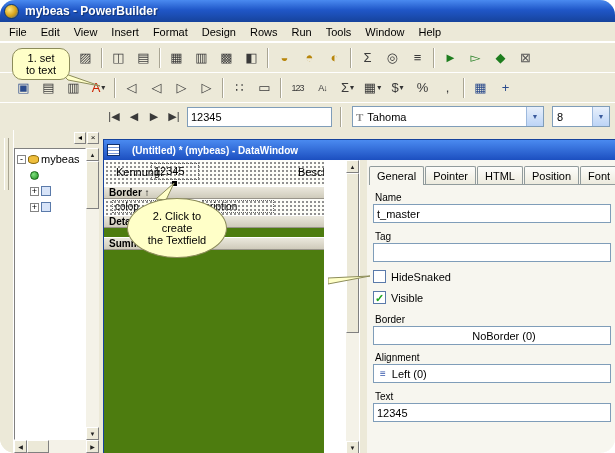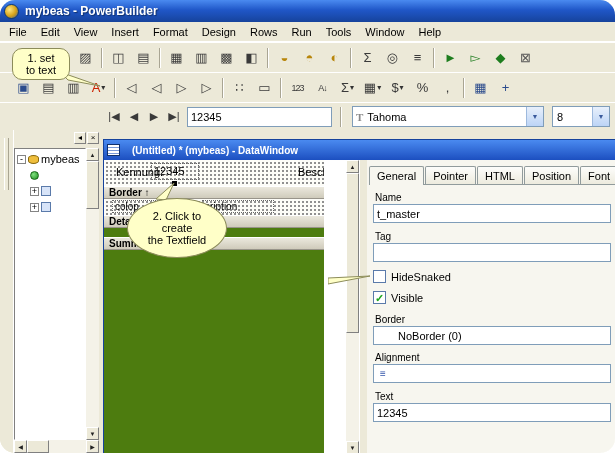--- a/index.html
+++ b/index.html
@@ -114,21 +114,21 @@
   .tab-strip { position: absolute; left: 2px; top: 4px; width: 246px; height: 21px;
     border-bottom: 1px solid #919B9C; display: flex; align-items: flex-end; }
   .tab { padding: 3px 7px 2px; border: 1px solid #919B9C; border-bottom: none; border-radius: 2px 2px 0 0;
     background: linear-gradient(#FDFDFB,#EDEBDE); margin-right: 1px; font-size: 11px; white-space: nowrap; }
   .tab.active { background: #F7F6EF; padding-bottom: 3px; margin-bottom: -1px; }
   .prop-label { position: absolute; left: 8px; font-size: 10px; }
   .prop-input { position: absolute; left: 6px; width: 238px; height: 19px; border: 1px solid #7F9DB9;
     background: #fff; font-family: "Liberation Sans", sans-serif; font-size: 11px; padding: 0 3px; }
   .prop-combo { position: absolute; left: 6px; width: 238px; height: 19px; border: 1px solid #7F9DB9;
     background: #fff; display: flex; align-items: center; }
-  .combo-text.indent { padding-left: 24px; }
+  .combo-text.indent { padding-left: 24px; text-align: center; }
   .checkrow { position: absolute; left: 6px; display: flex; align-items: center; gap: 5px; height: 15px; }
   .checkbox { width: 13px; height: 13px; border: 1px solid #5A7AAA; background: #fff; flex: none;
     display: flex; align-items: center; justify-content: center; }
   .checkbox span { color: #1DA51D; font-weight: bold; font-size: 11px; line-height: 10px; }
   .align-ico { color: #3355AA; font-size: 10px; margin: 0 2px 0 6px; flex: none; }
 
   
   .callout { position: absolute; background: #FFFFC8; border: 1px solid #8C8C5A; z-index: 60;
     display: flex; align-items: center; justify-content: center; text-align: center;
     font-size: 11px; line-height: 12px; white-space: pre-line; }
@@ -349,20 +349,21 @@
         </div>
 
         <span class="prop-label" style="top:154px">Border</span>
         <div class="prop-combo" style="top:166px">
           <span class="combo-text indent">NoBorder (0)</span>
         </div>
 
         <span class="prop-label" style="top:192px">Alignment</span>
         <div class="prop-combo" style="top:204px">
           <span class="align-ico">≡</span>
+          <span class="combo-text">Left (0)</span>
         </div>
 
         <span class="prop-label" style="top:231px">Text</span>
         <input class="prop-input" style="top: 243px;" value="12345">
       </div>
     </div>
   </div>
 
   <div class="callout c1">1. set
 to text</div>

